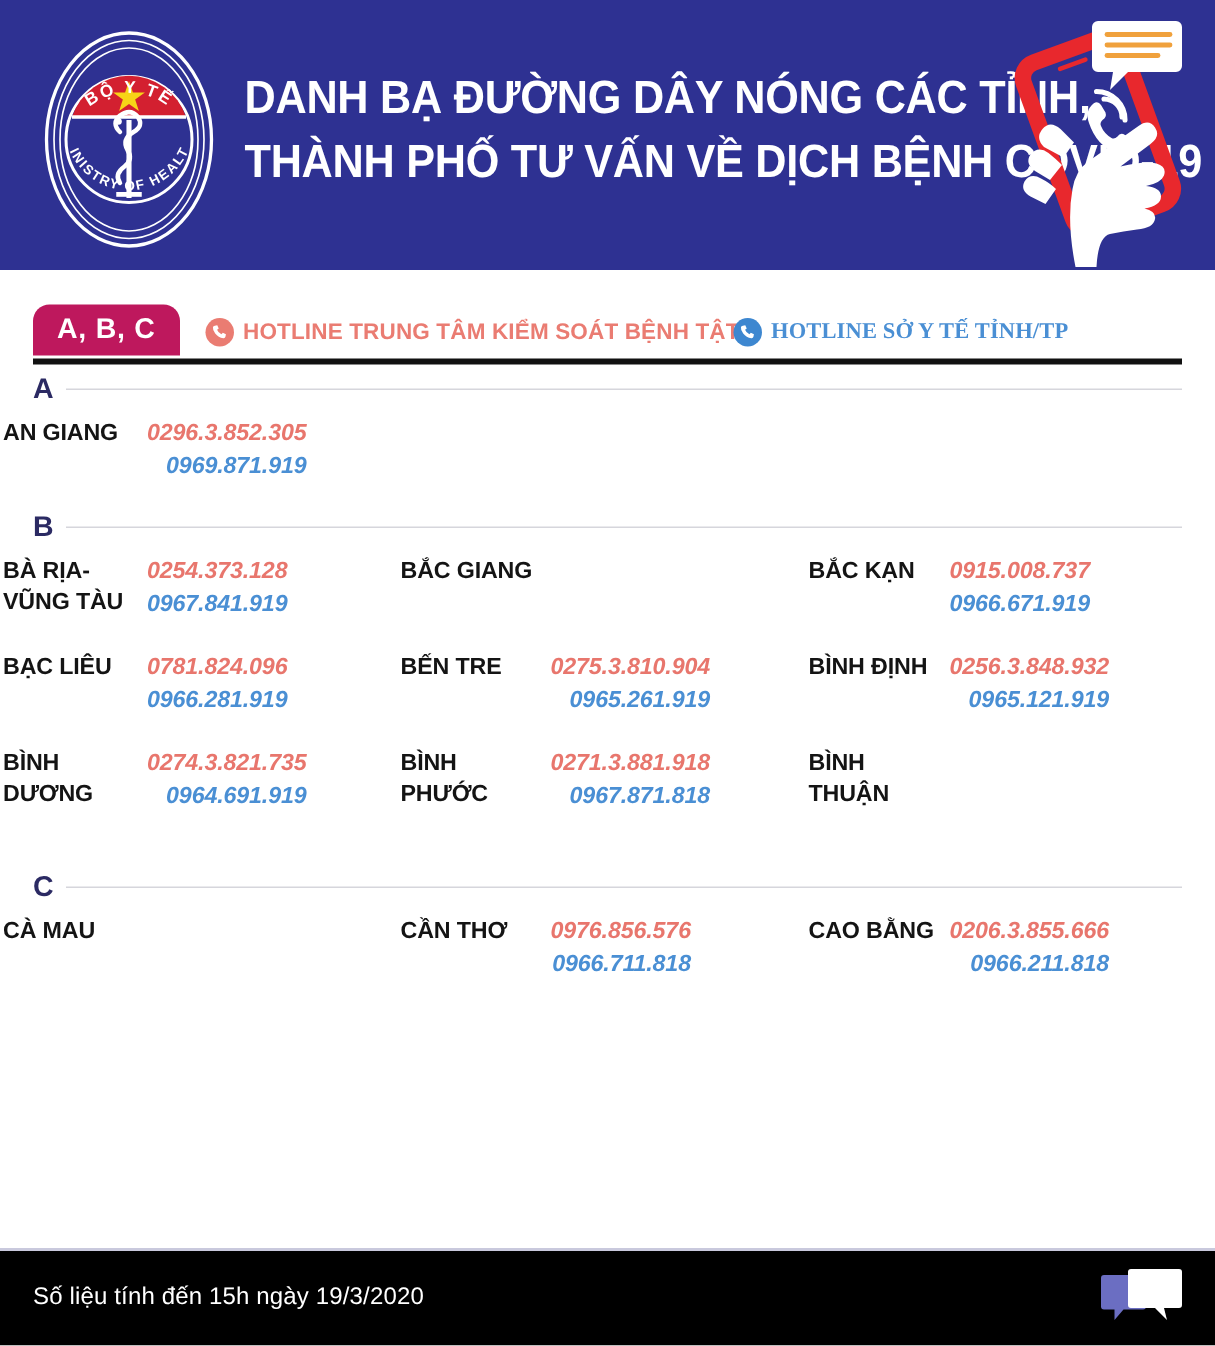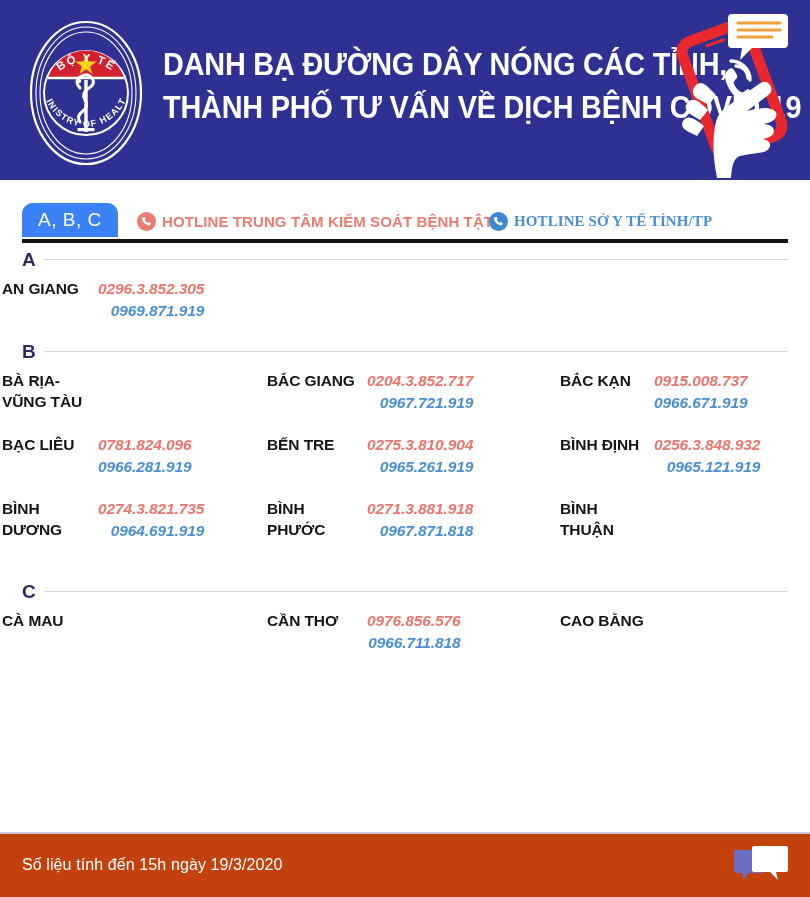--- a/index.html
+++ b/index.html
@@ -58,23 +58,23 @@
   .legend-band {
     position: relative;
     width: 810px;
     height: 60px;
     background: #ffffff;
   }
   .tab-abc {
     position: absolute;
     left: 22px;
     top: 203px;
-    background: #3b82f6;
+    background: #be185d;
     color: #ffffff;
-    font-weight: normal;
+    font-weight: bold;
     font-size: 19px;
     letter-spacing: 0.5px;
     padding: 7px 16px 8px 16px;
     border-radius: 11px 11px 0 0;
     line-height: 19px;
     z-index: 3;
   }
   .legend-rule {
     position: absolute;
     left: 22px;
@@ -162,30 +162,30 @@
     line-height: 22px;
     letter-spacing: -0.1px;
     font-style: italic;
   }
   .num-red { color: #e8766d; display: block; }
   .num-blue { color: #4a8fd4; display: block; text-align: right; }
   .cell.empty { visibility: hidden; }
 
   
   .grid .cell:nth-child(3n+2) .prov-name { width: 100px; }
-  .grid .cell:nth-child(3n+3) .prov-name { width: 94px; margin-left: 21px; }
+  .grid .cell:nth-child(3n+3) .prov-name { width: 94px; }
 
   
   .footer {
     position: absolute;
     left: 0;
     bottom: 0;
     width: 810px;
     height: 63px;
-    background: #c2410c;
+    background: #000000;
     border-top: 2px solid #c9c9dd;
   }
   .footer-text {
     position: absolute;
     left: 22px;
     top: 22px;
     color: #ffffff;
     font-family: "Liberation Sans Narrow", "Liberation Sans", sans-serif;
     font-size: 16px;
     letter-spacing: 0.1px;
@@ -314,27 +314,27 @@
   </div>
 
   <div class="section">
     <div class="section-head">
       <span class="section-letter">B</span>
       <span class="section-line"></span>
     </div>
     <div class="grid">
       <div class="cell">
         <div class="prov-name">BÀ RỊA-<br>VŨNG TÀU</div>
+        <div class="prov-nums">
+          <span class="num-red">0254.373.128</span>
+          <span class="num-blue">0967.841.919</span>
+        </div>
       </div>
       <div class="cell">
         <div class="prov-name">BẮC GIANG</div>
-        <div class="prov-nums">
-          <span class="num-red">0204.3.852.717</span>
-          <span class="num-blue">0967.721.919</span>
-        </div>
       </div>
       <div class="cell">
         <div class="prov-name">BẮC KẠN</div>
         <div class="prov-nums">
           <span class="num-red">0915.008.737</span>
           <span class="num-blue">0966.671.919</span>
         </div>
       </div>
 
       <div class="cell">
@@ -393,20 +393,24 @@
       </div>
       <div class="cell">
         <div class="prov-name">CẦN THƠ</div>
         <div class="prov-nums">
           <span class="num-red">0976.856.576</span>
           <span class="num-blue">0966.711.818</span>
         </div>
       </div>
       <div class="cell">
         <div class="prov-name">CAO BẰNG</div>
+        <div class="prov-nums">
+          <span class="num-red">0206.3.855.666</span>
+          <span class="num-blue">0966.211.818</span>
+        </div>
       </div>
     </div>
   </div>
 </div>
 
 <div class="footer">
   <div class="footer-text">Số liệu tính đến 15h ngày 19/3/2020</div>
   <div class="footer-icon">
     <svg viewBox="0 0 54 40" width="54" height="40">
       <path d="M2 4 h26 a2 2 0 0 1 2 2 v19 a2 2 0 0 1 -2 2 h-13 l-6 7 v-7 h-7 a2 2 0 0 1 -2 -2 v-19 a2 2 0 0 1 2 -2 z" fill="#6b6ec2"></path>

